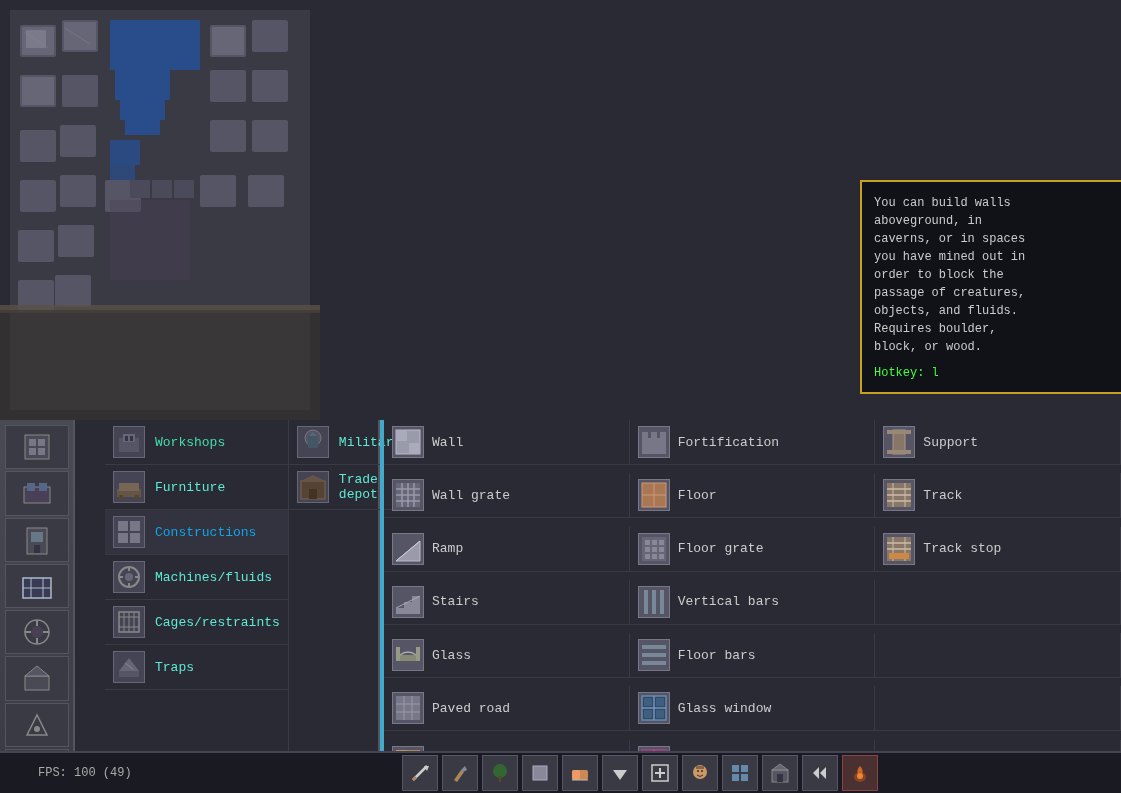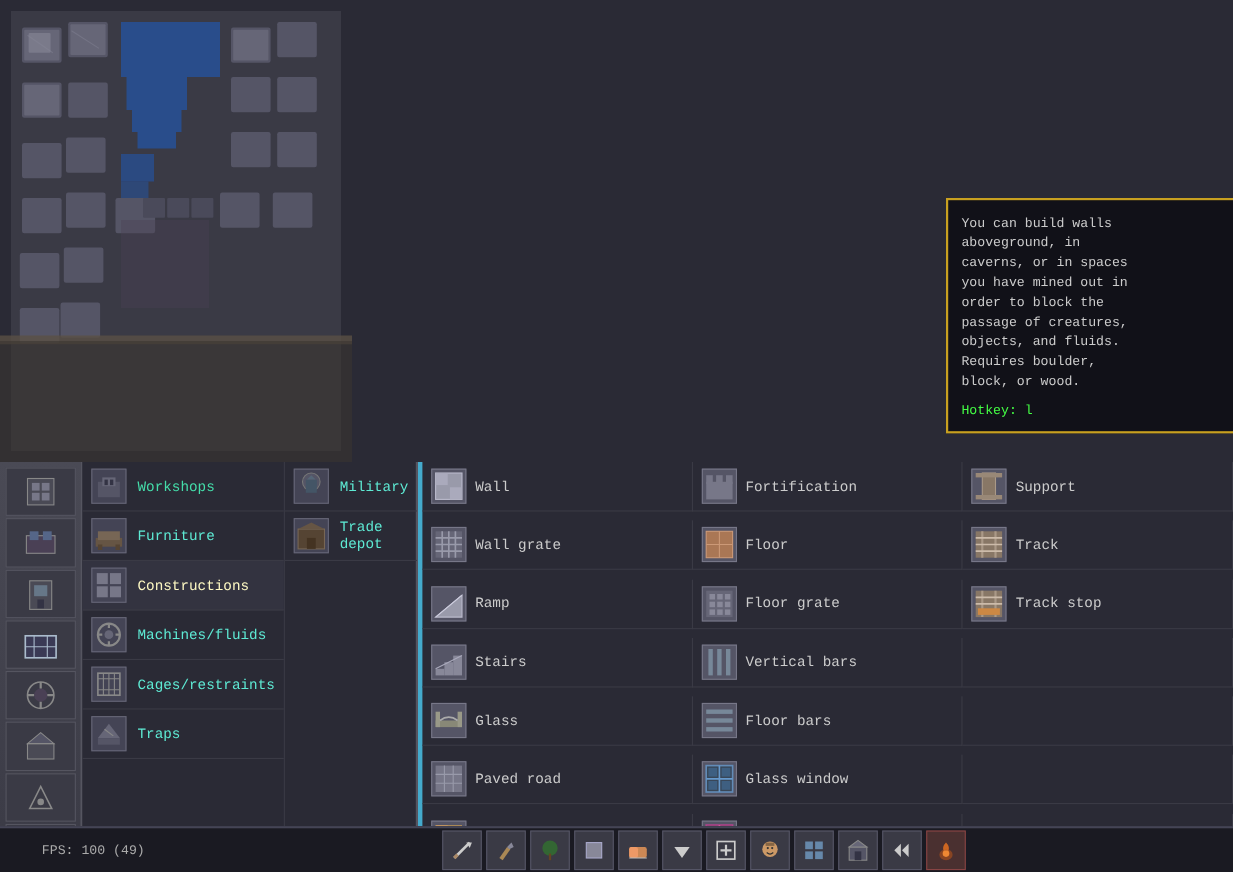--- a/index.html
+++ b/index.html
@@ -136,21 +136,21 @@
       align-items: center;
       justify-content: center;
     }
 
     .category-label {
       font-size: 13px;
       color: #5eead4;
     }
 
     .category-label.active-text {
-      color: #fef9c3;
+      color: #0ea5e9;
     }
 
     .category-label.highlighted {
       color: #44ddaa;
     }
 
     
     .v-sep {
       width: 4px;
       background-color: #44aacc;
@@ -403,21 +403,21 @@
       <svg viewBox="0 0 32 32" xmlns="http://www.w3.org/2000/svg">
         <rect x="6" y="4" width="8" height="26" fill="#555566" stroke="#888" stroke-width="1"></rect>
         <rect x="18" y="4" width="8" height="26" fill="#555566" stroke="#888" stroke-width="1"></rect>
         <line x1="14" y1="16" x2="18" y2="16" stroke="#888" stroke-width="2"></line>
       </svg>
     </div>
   </div>
 
   <div id="categories-panel">
 
-    <div style="display: flex; height: 100%;">
+    <div style="display: flex; height: 100%; padding-left: 30px;">
 
       <div style="flex: 1; border-right: 1px solid #3a3a45;">
         <div class="category-item">
           <div class="category-icon">
             <svg viewBox="0 0 28 28" width="28" height="28">
               <rect x="4" y="10" width="20" height="14" fill="#555566"></rect>
               <rect x="8" y="6" width="12" height="8" fill="#666677"></rect>
               <rect x="10" y="8" width="3" height="5" fill="#333344"></rect>
               <rect x="15" y="8" width="3" height="5" fill="#333344"></rect>
             </svg>

